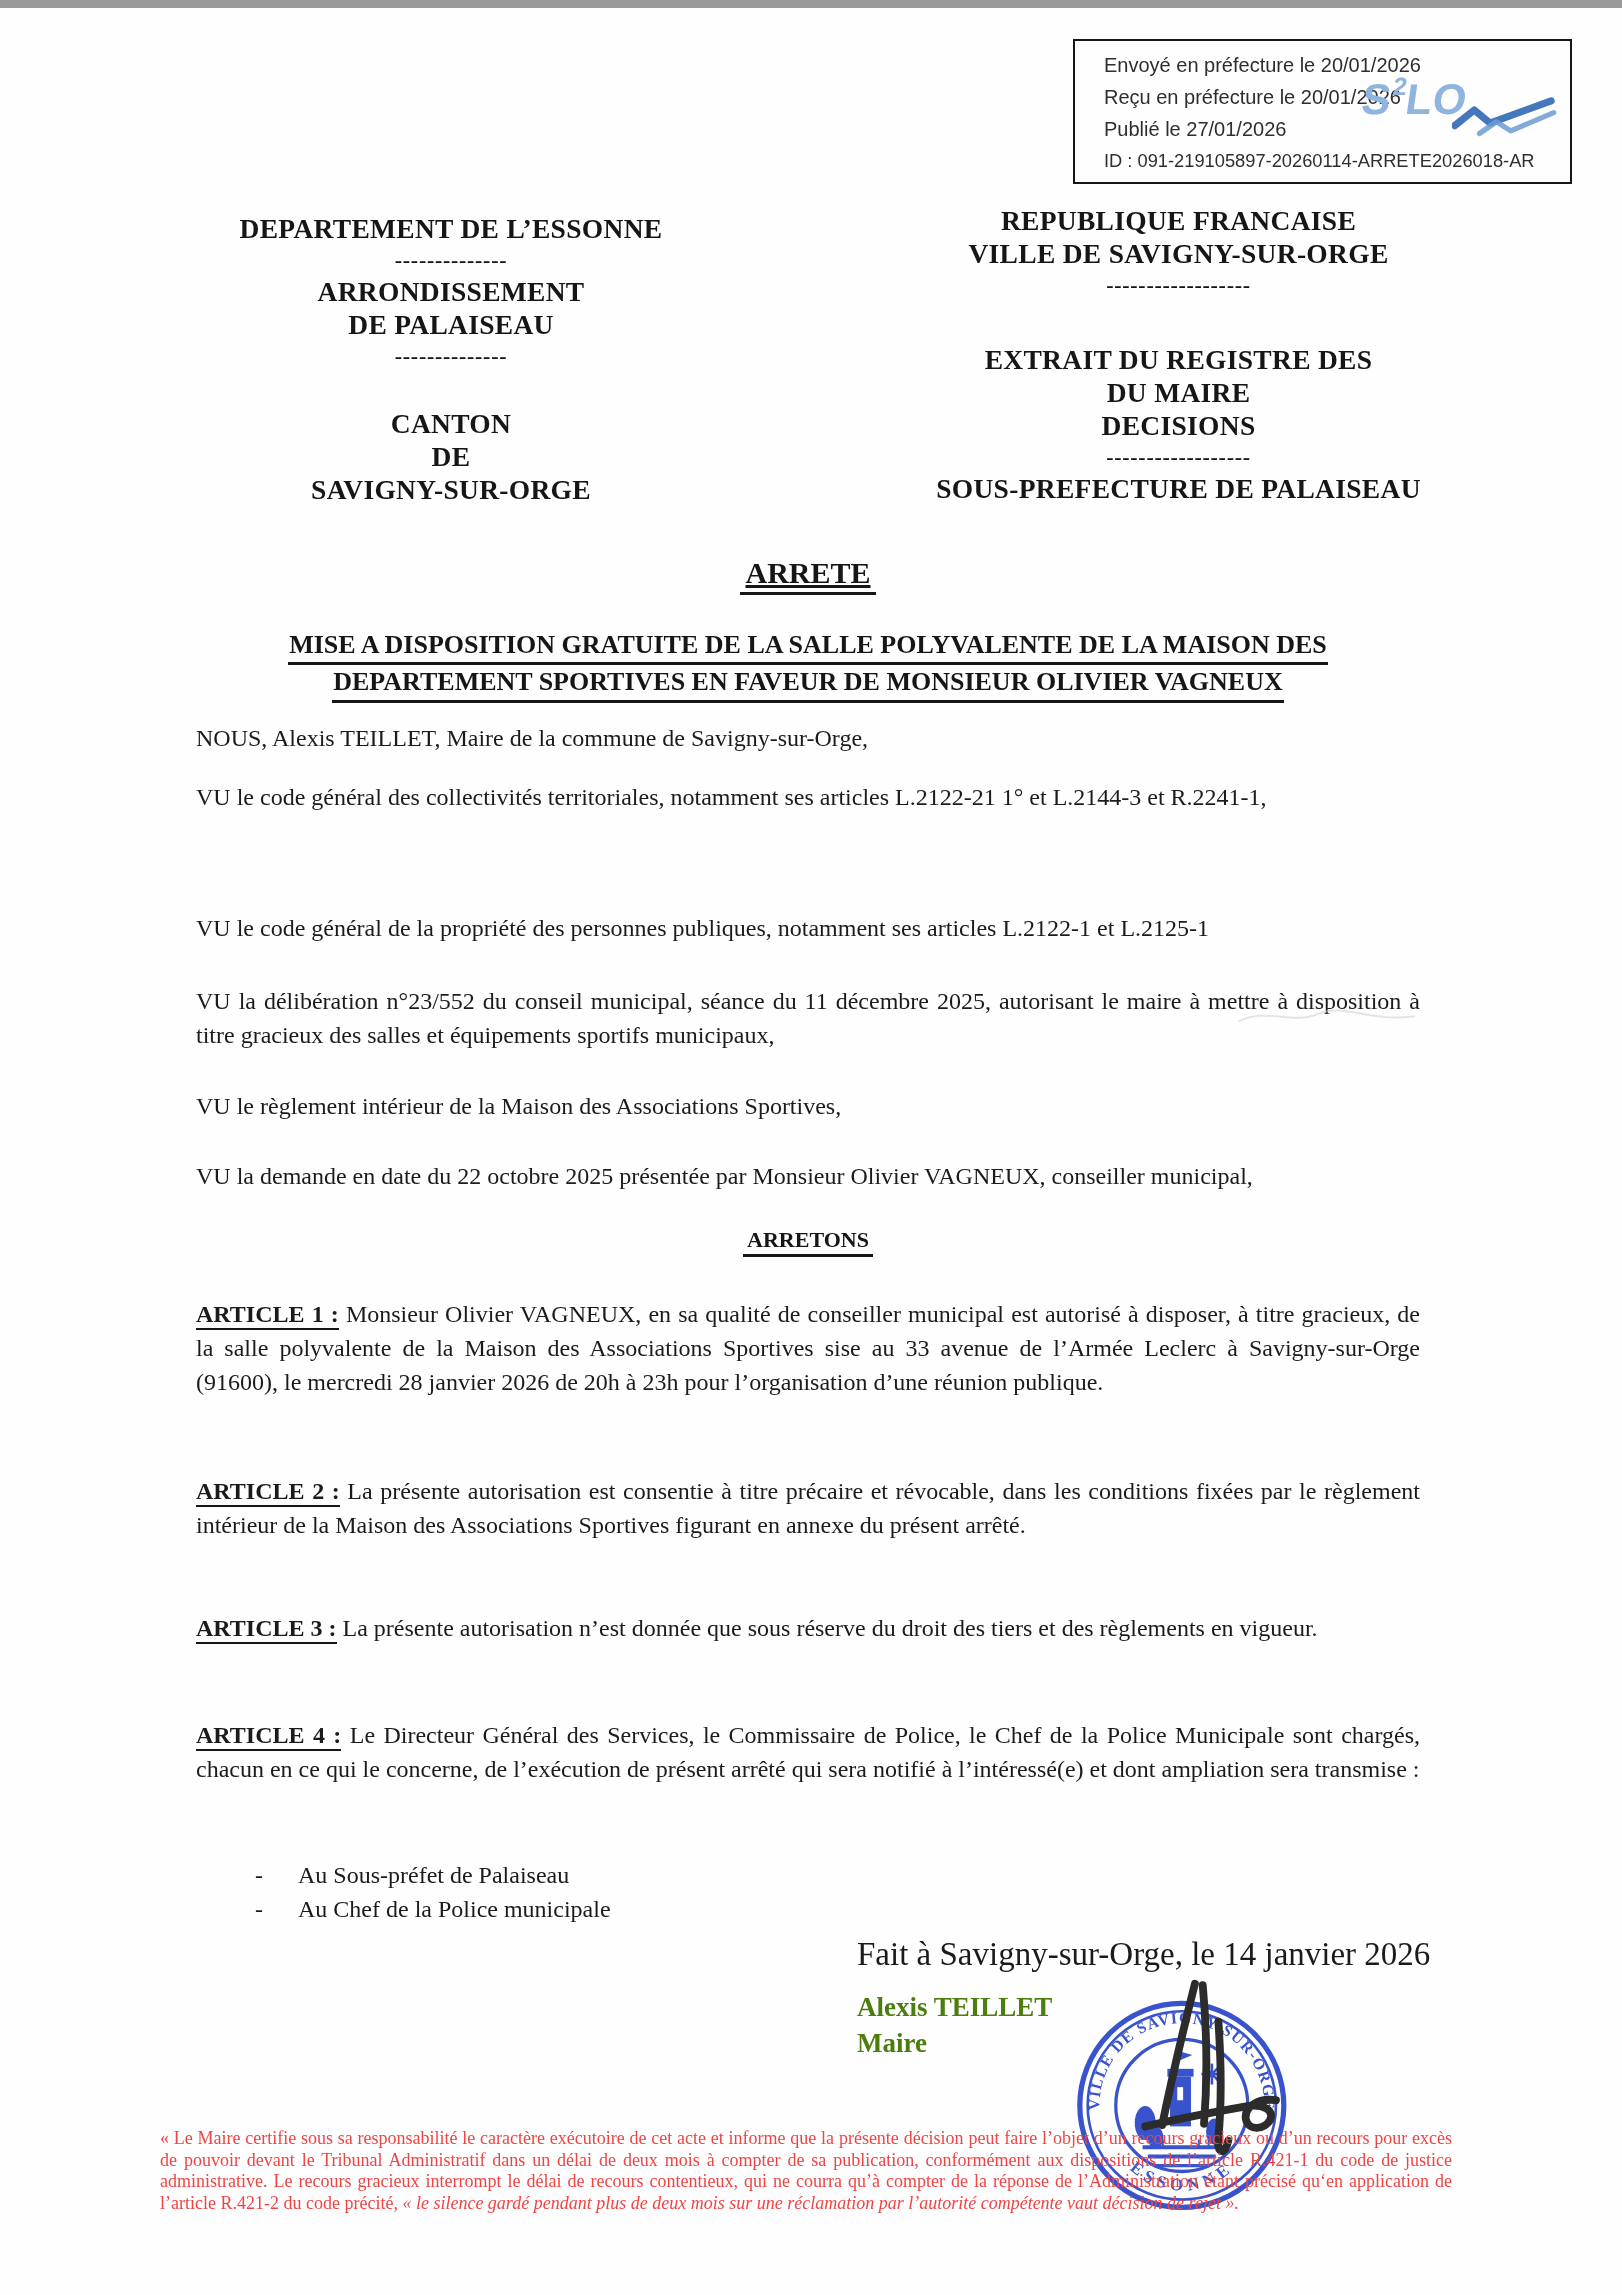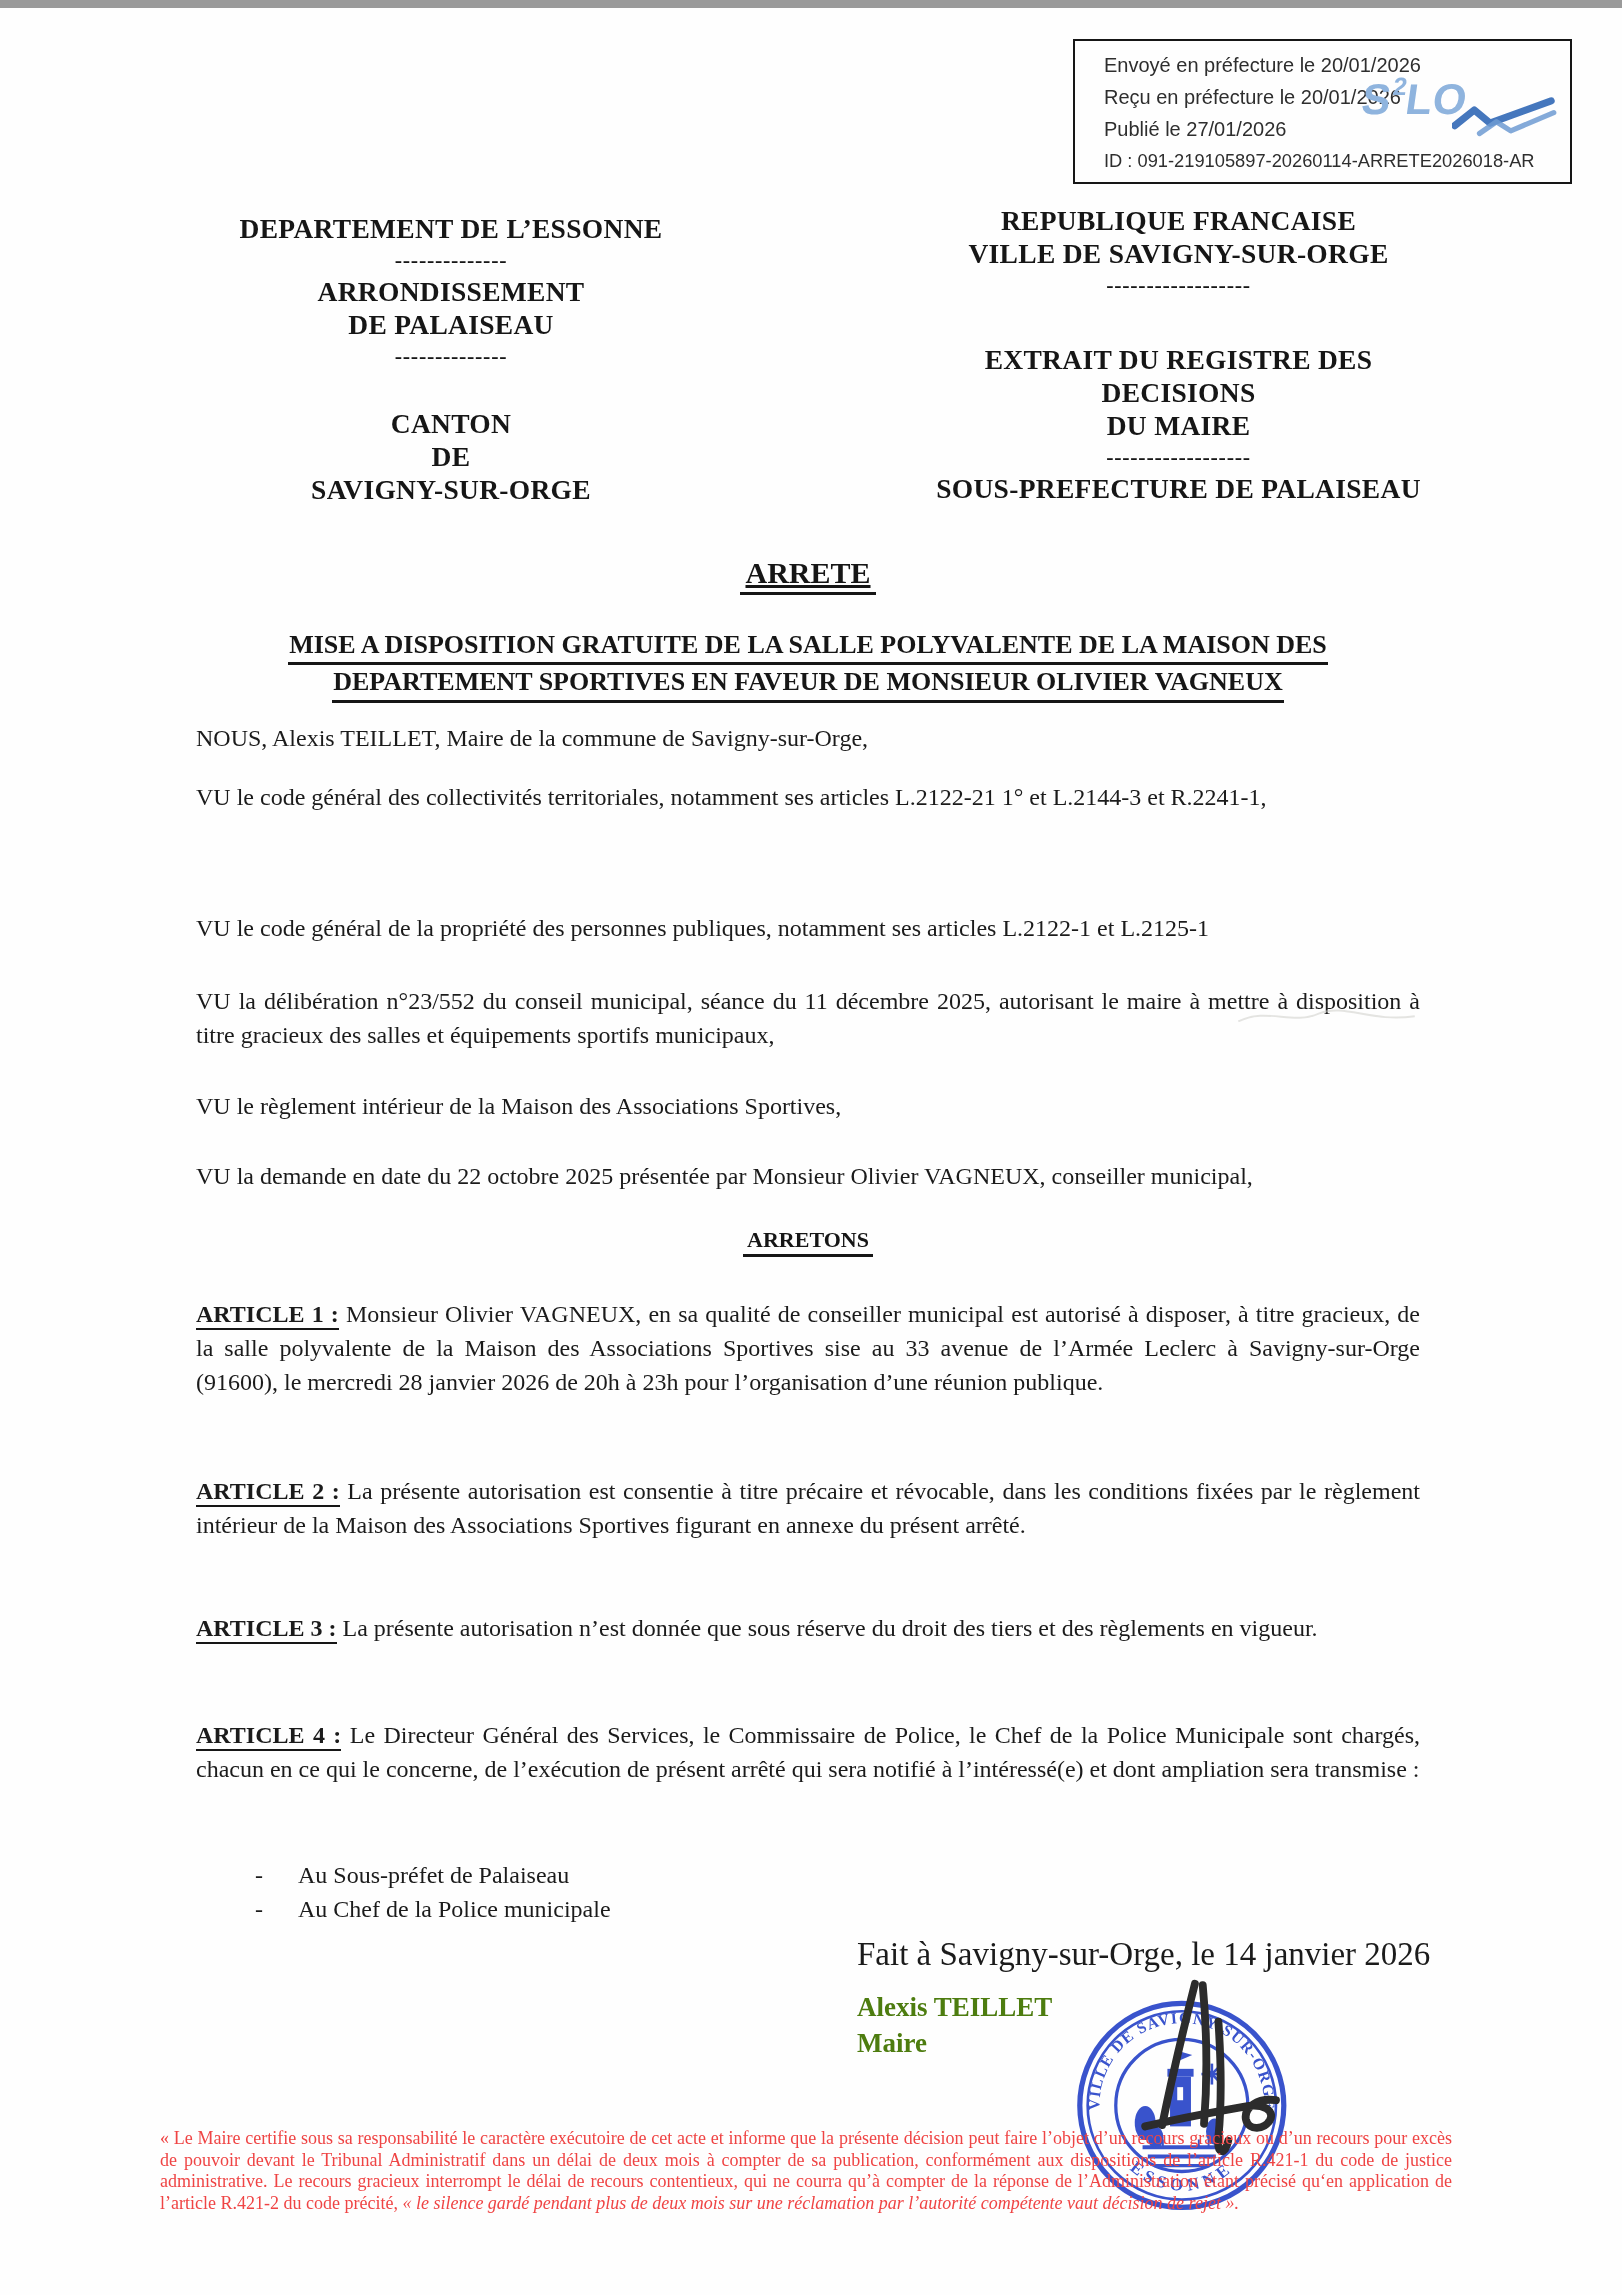--- a/index.html
+++ b/index.html
@@ -117,22 +117,22 @@
     <div class="hl">DE</div>
     <div class="hl">SAVIGNY-SUR-ORGE</div>
   </div>
 
   <div class="abs hdr hdr-right">
     <div class="hl">REPUBLIQUE FRANCAISE</div>
     <div class="hl">VILLE DE SAVIGNY-SUR-ORGE</div>
     <div class="sep">------------------</div>
     <div class="gap66"></div>
     <div class="hl">EXTRAIT DU REGISTRE DES</div>
+    <div class="hl">DU MAIRE</div>
     <div class="hl">DECISIONS</div>
-    <div class="hl">DU MAIRE</div>
     <div class="sep">------------------</div>
     <div class="hl">SOUS-PREFECTURE DE PALAISEAU</div>
   </div>
 
   <div class="abs title-wrap">
     <span>ARRETE</span>
   </div>
 
   <div class="abs subject">
     <div><span class="sline">MISE A DISPOSITION GRATUITE DE LA SALLE POLYVALENTE DE LA MAISON DES</span></div>

